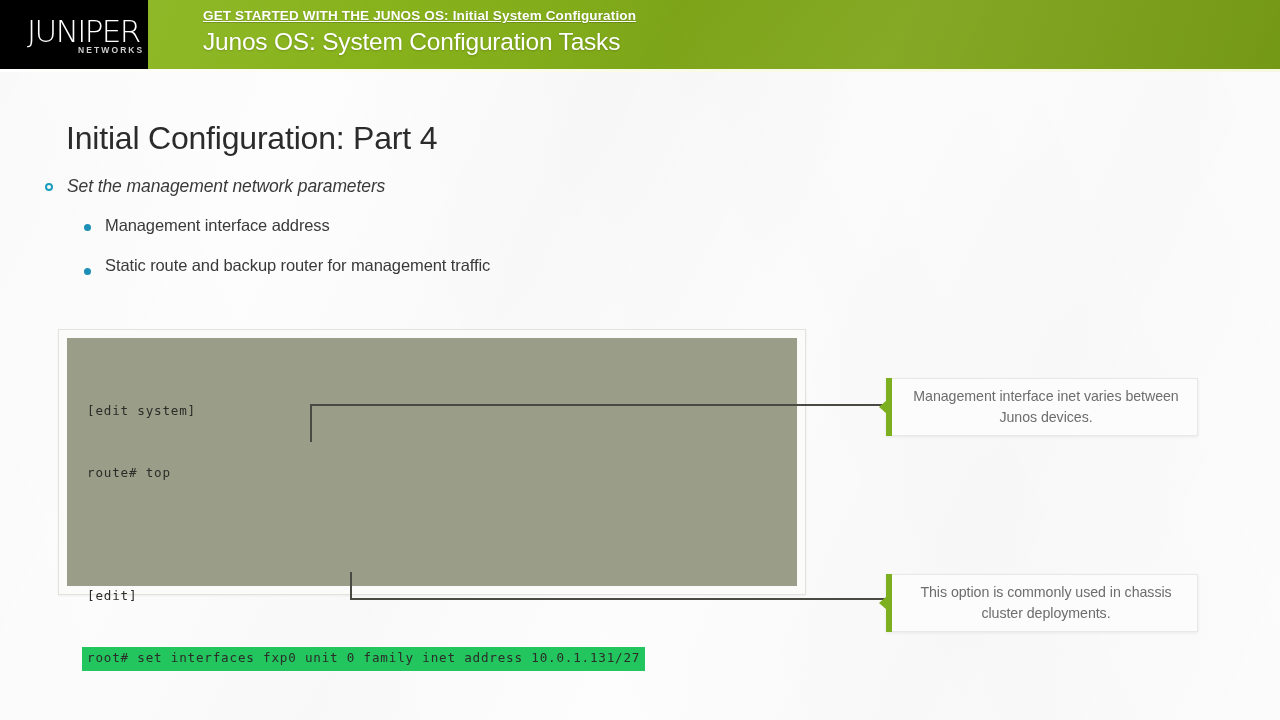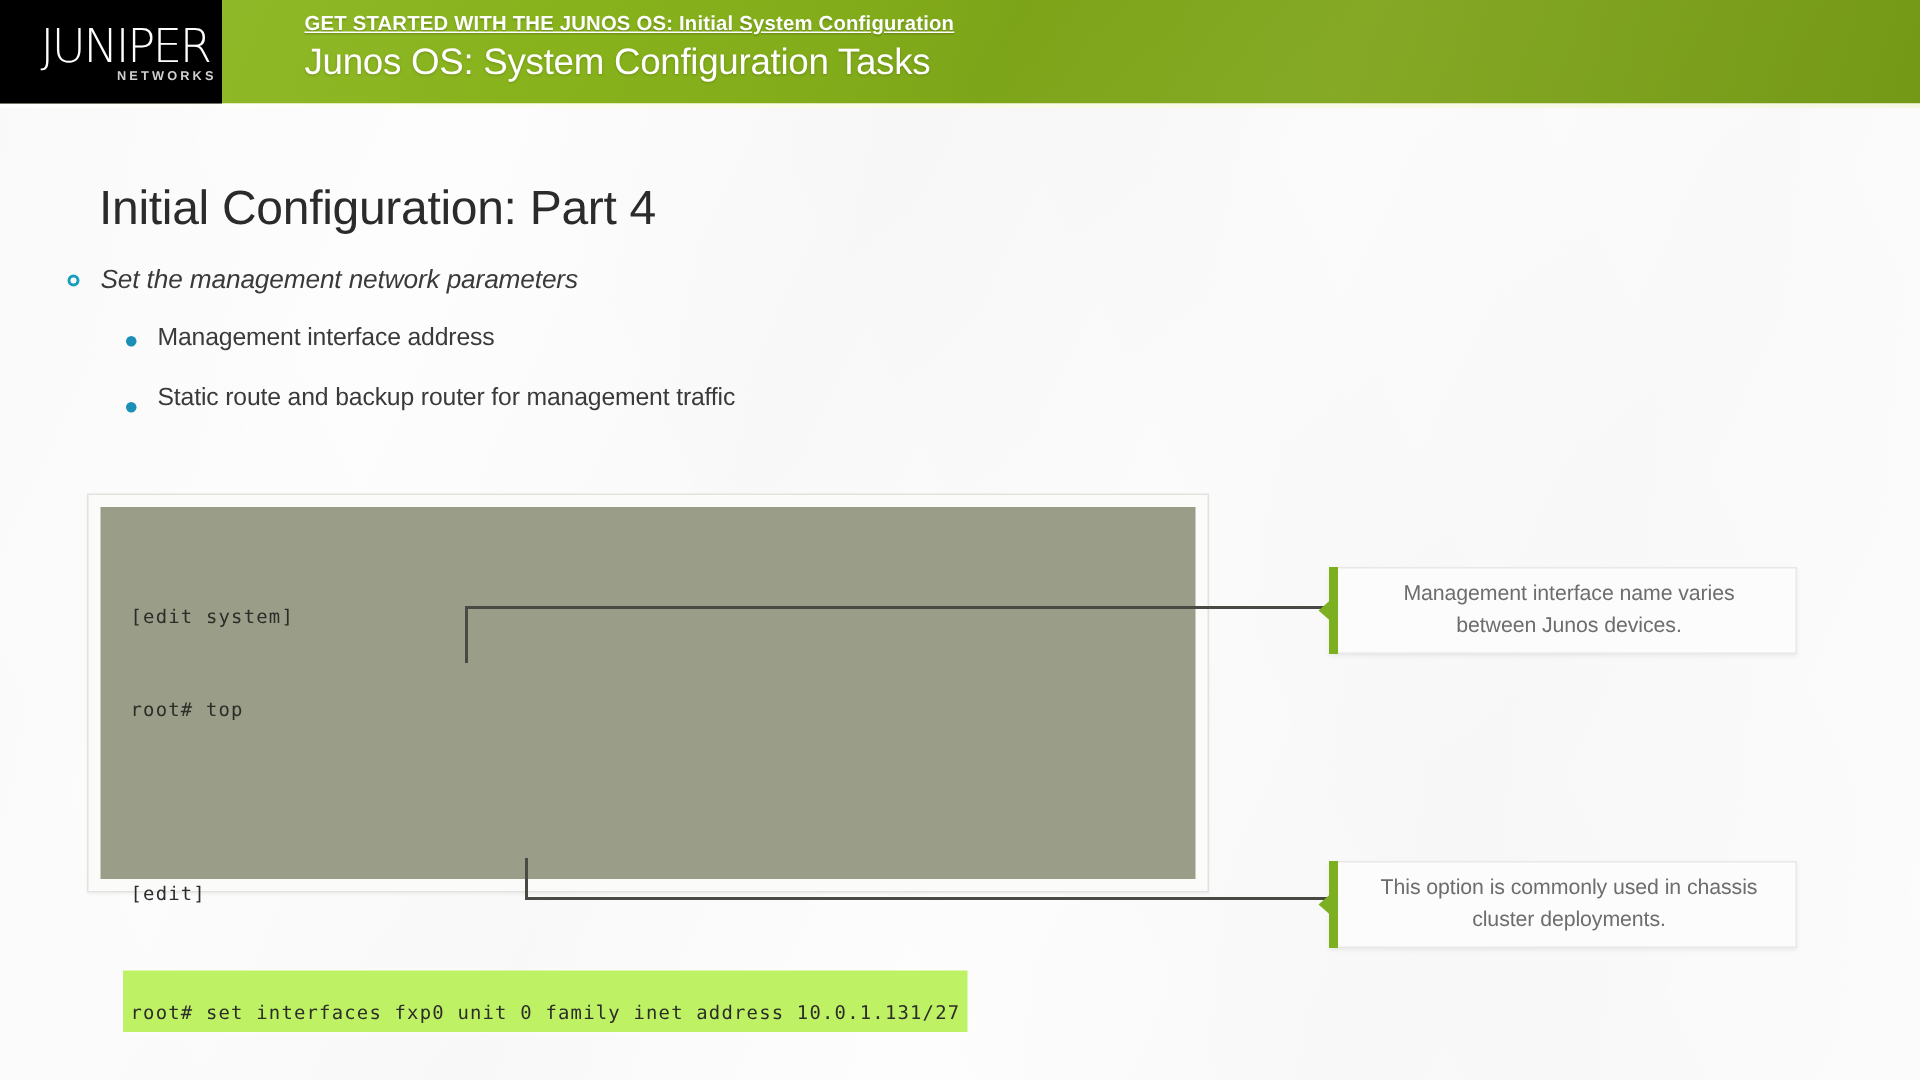--- a/index.html
+++ b/index.html
@@ -121,22 +121,22 @@
     font-size: 12.6px;
     line-height: 20.5px;
     color: #2c2c28;
     letter-spacing: 0.8px;
     white-space: pre;
   }
   .cl { display: block; height: 20.5px; }
   .cl.gap { height: 20.5px; }
   .hl {
     display: inline-block;
-    background: #bef264;
-    padding: 18px 5px 2px 5px;
+    background: #22c55e;
+    padding: 1px 5px 2px 5px;
     margin-left: -5px;
     box-shadow: 0 0 0 1px rgba(255,255,255,0.35);
   }
 
   
   .conn { position: absolute; background: #4a4a45; z-index: 4; }
 
   
   #conn1-v { left: 310px; top: 404px; width: 2px; height: 38px; }
   #conn1-h { left: 310px; top: 404px; width: 578px; height: 1.6px; }
@@ -209,21 +209,21 @@
   </div>
   <div class="bullet-row" id="b3">
     <span class="mark-dot"></span>
     <span class="b-l2">Static route and backup router for management traffic</span>
   </div>
 
   <div id="code-frame">
     <div id="code-box">
       <div id="code-text">
         <span class="cl"><span>[edit system]</span></span>
-        <span class="cl"><span>root# top</span></span>
+        <span class="cl"><span>route# top</span></span>
         <span class="cl gap"></span>
         <span class="cl"><span>[edit]</span></span>
         <span class="cl"><span class="hl">root# set interfaces fxp0 unit 0 family inet address 10.0.1.131/27</span></span>
         <span class="cl gap"></span>
         
         
         
         
         
       </div>
@@ -231,21 +231,21 @@
   </div>
 
   <div class="conn" id="conn1-v"></div>
   <div class="conn" id="conn1-h"></div>
   <div class="conn" id="conn2-v"></div>
   <div class="conn" id="conn2-h"></div>
 
   <div class="callout" id="callout1">
     <div class="greenbar"></div>
     <div class="notch"></div>
-    <div class="callout-text">Management interface name varies between Junos devices.</div>
+    <div class="callout-text">Management interface inet varies between Junos devices.</div>
   </div>
 
   <div class="callout" id="callout2">
     <div class="greenbar"></div>
     <div class="notch"></div>
     <div class="callout-text">This option is commonly used in chassis cluster deployments.</div>
   </div>
 
 </div>
 

